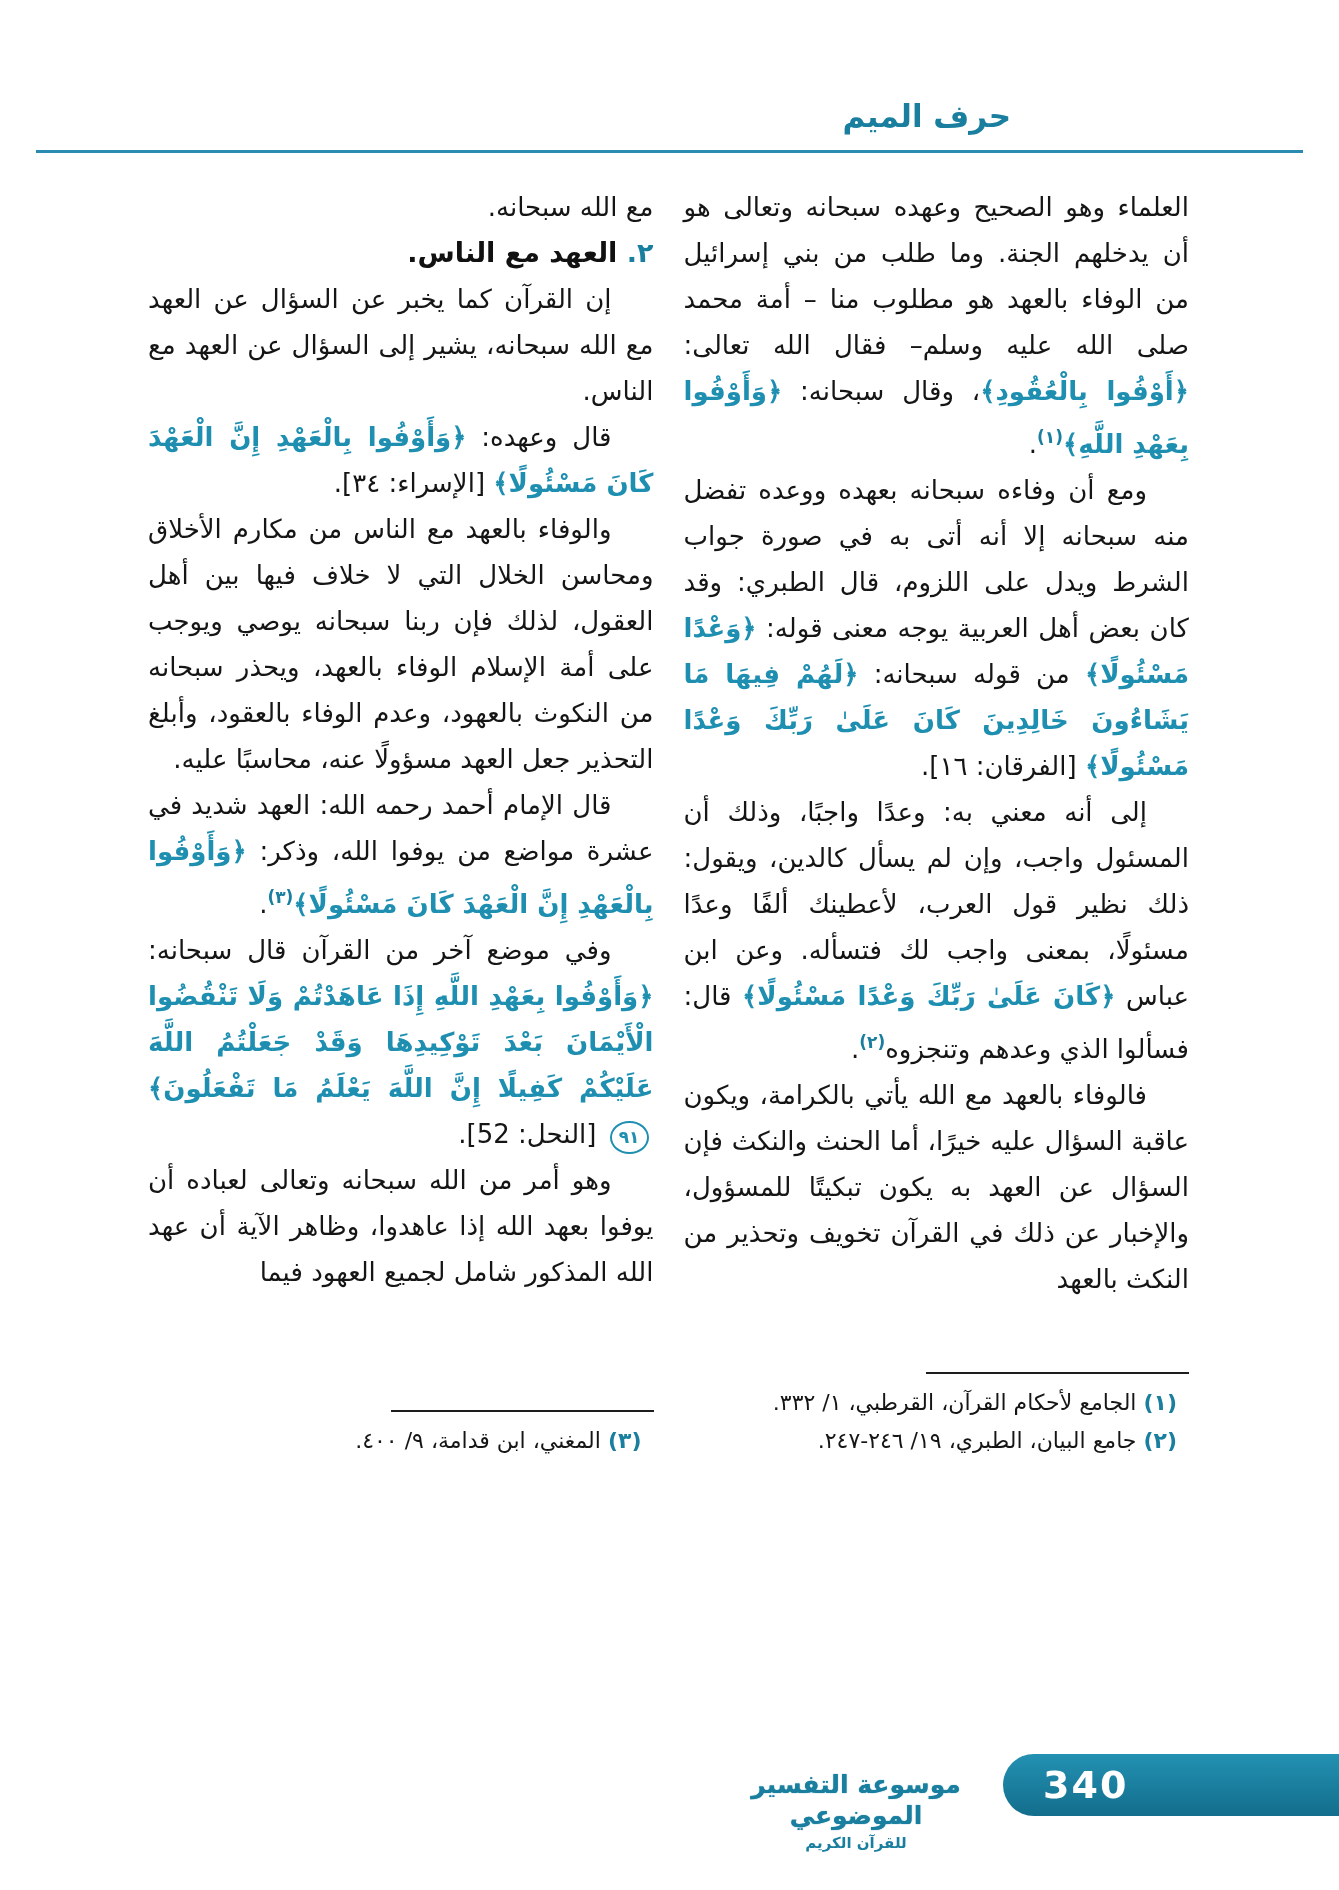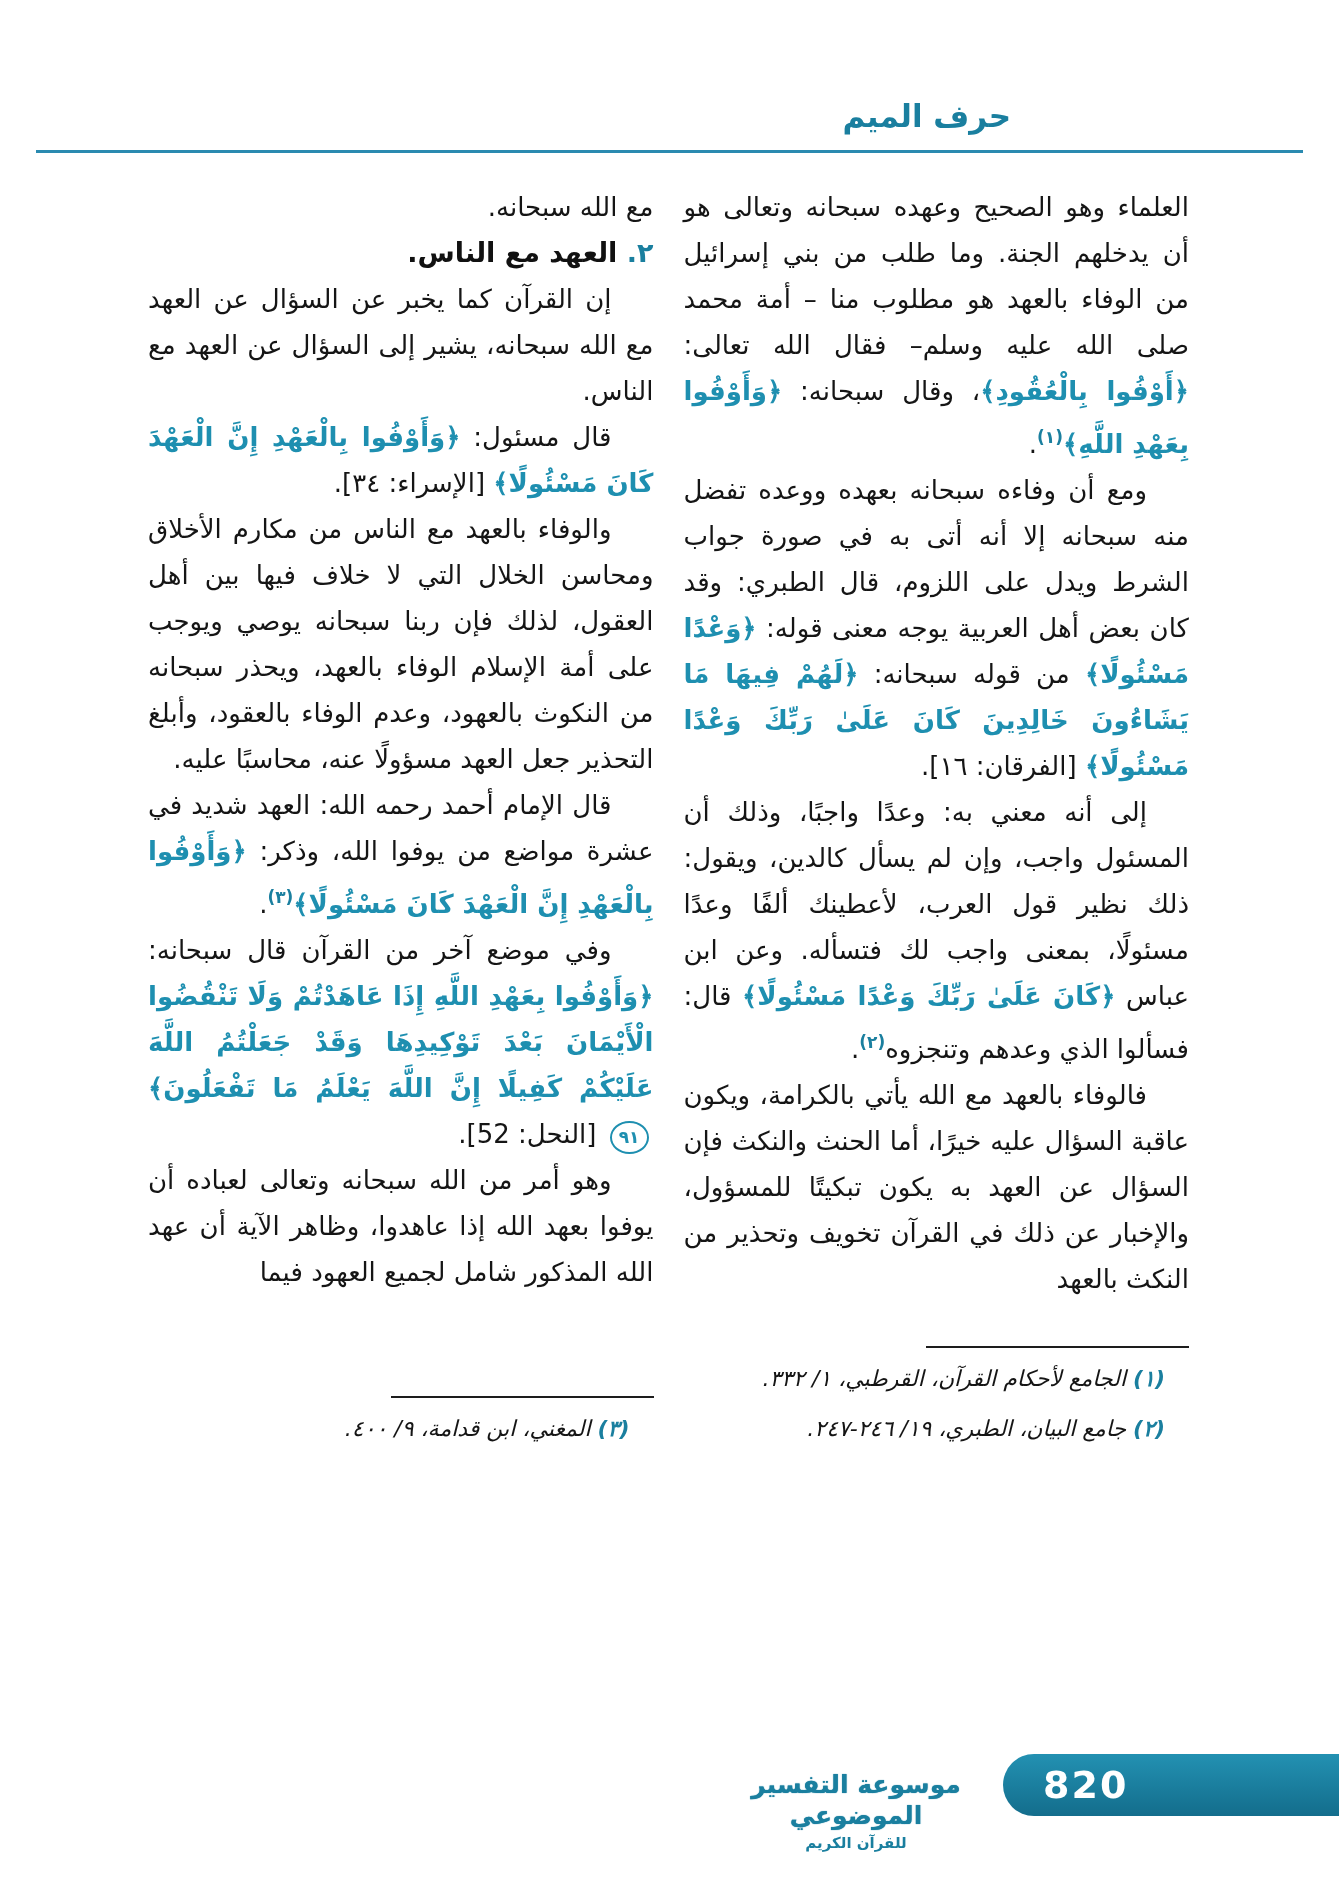--- a/index.html
+++ b/index.html
@@ -32,21 +32,21 @@
   .seg.num  { color: var(--accent, #1a7f9f); font-weight: bold; }
   .seg.bold { font-weight: bold; color: #111; }
   .seg.ayah {
     color: var(--quran, #1e8fb0); border: 2px solid var(--quran, #1e8fb0);
     border-radius: 50%; font-size: 17px; line-height: 25px; padding: 2px 7px;
     margin: 0 5px; display: inline-block; text-indent: 0; font-weight: bold;
   }
   
   .footnotes { margin-top: auto; padding-top: 8px; }
   .fn-sep { border-top: 2px solid #1d1d1d; width: 52%; margin-bottom: 10px; }
-  .footnote { margin: 12px; font-size: 22px; line-height: 38px; padding-right: 12px; text-align: justify; font-style: italic; }
+  .footnote { margin: 0; font-size: 22px; line-height: 38px; padding-right: 12px; text-align: justify; }
   .seg.fnnum { color: var(--accent, #1a7f9f); font-weight: bold; }
   .seg.fntext { color: #151515; }
   
   .logo {
     position: absolute; bottom: 38px; right: 378px; width: 210px;
     text-align: center; color: var(--accent, #1a7f9f);
   }
   .logo-main { font-size: 25px; font-weight: bold; line-height: 31px; text-shadow: 0 0 1px var(--accent, #1a7f9f); text-align: center; }
   .logo-sub  { font-size: 15px; margin-top: 3px; font-weight: bold; }
   .page-badge {
@@ -81,21 +81,21 @@
             <p class="footnote"><span class="seg fnnum">(٢)</span><span class="seg fntext">&nbsp;جامع البيان، الطبري، ١٩/ ٢٤٦-٢٤٧.</span></p>
           </div>
       </div>
     </div>
 
     <div class="column">
       <div id="col-left-text">
           <p class="para"><span class="seg body">مع الله سبحانه.</span></p>
           <p class="para heading"><span class="seg num">٢. </span><span class="seg bold">العهد مع الناس.</span></p>
           <p class="para indent"><span class="seg body">إن القرآن كما يخبر عن السؤال عن العهد مع الله سبحانه، يشير إلى السؤال عن العهد مع الناس.</span></p>
-          <p class="para indent"><span class="seg body">قال مسئول: </span><span class="seg quran">﴿وَأَوْفُوا بِالْعَهْدِ إِنَّ الْعَهْدَ كَانَ مَسْئُولًا﴾</span><span class="seg body"> [الإسراء: ٣٤].</span></p>
+          <p class="para indent"><span class="seg body">قال وعهده: </span><span class="seg quran">﴿وَأَوْفُوا بِالْعَهْدِ إِنَّ الْعَهْدَ كَانَ مَسْئُولًا﴾</span><span class="seg body"> [الإسراء: ٣٤].</span></p>
           <p class="para indent"><span class="seg body">والوفاء بالعهد مع الناس من مكارم الأخلاق ومحاسن الخلال التي لا خلاف فيها بين أهل العقول، لذلك فإن ربنا سبحانه يوصي ويوجب على أمة الإسلام الوفاء بالعهد، ويحذر سبحانه من النكوث بالعهود، وعدم الوفاء بالعقود، وأبلغ التحذير جعل العهد مسؤولًا عنه، محاسبًا عليه.</span></p>
           <p class="para indent"><span class="seg body">قال الإمام أحمد رحمه الله: العهد شديد في عشرة مواضع من يوفوا الله، وذكر: </span><span class="seg quran">﴿وَأَوْفُوا بِالْعَهْدِ إِنَّ الْعَهْدَ كَانَ مَسْئُولًا﴾</span><span class="seg fnref">(٣)</span><span class="seg body">.</span></p>
           <p class="para indent"><span class="seg body">وفي موضع آخر من القرآن قال سبحانه: </span><span class="seg quran">﴿وَأَوْفُوا بِعَهْدِ اللَّهِ إِذَا عَاهَدْتُمْ وَلَا تَنْقُضُوا الْأَيْمَانَ بَعْدَ تَوْكِيدِهَا وَقَدْ جَعَلْتُمُ اللَّهَ عَلَيْكُمْ كَفِيلًا إِنَّ اللَّهَ يَعْلَمُ مَا تَفْعَلُونَ﴾</span><span class="seg ayah">٩١</span><span class="seg body"> [النحل: 52].</span></p>
           <p class="para indent"><span class="seg body">وهو أمر من الله سبحانه وتعالى لعباده أن يوفوا بعهد الله إذا عاهدوا، وظاهر الآية أن عهد الله المذكور شامل لجميع العهود فيما</span></p>
         </div>
       <div class="footnotes">
         <div class="fn-sep"></div>
         <div id="fn-left">
             <p class="footnote"><span class="seg fnnum">(٣)</span><span class="seg fntext">&nbsp;المغني، ابن قدامة، ٩/ ٤٠٠.</span></p>
           </div>
@@ -103,16 +103,16 @@
     </div>
 
   </div>
 
   <div class="logo">
     <div class="logo-main">موسوعة التفسير الموضوعي</div>
     <div class="logo-sub">للقرآن الكريم</div>
   </div>
 
   <div class="page-badge">
-    <span class="page-num">820</span>
+    <span class="page-num">340</span>
   </div>
 
 </div>
 
 </body></html>

